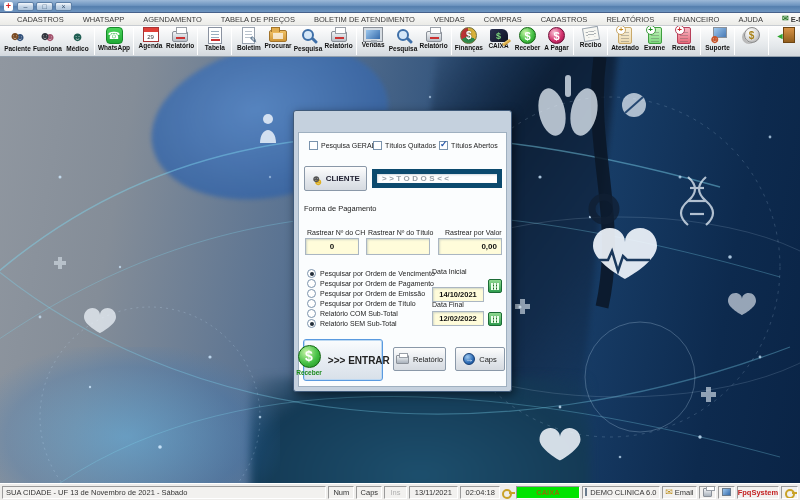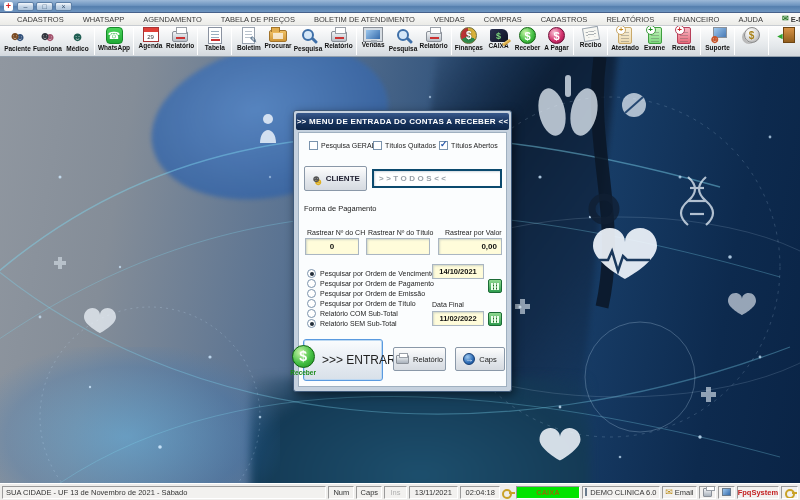--- a/index.html
+++ b/index.html
@@ -145,21 +145,21 @@
   .cbbox.on::after { content:"✓"; position:absolute; left:0px; top:-3px; font-size:9px; font-weight:bold; color:#2456a8; }
   .cblabel { font-size:7px; color:#222; white-space:nowrap; }
 
   .btn3d { border:1px solid #8a98a8; border-radius:2px;
     background:linear-gradient(#fdfdfd,#e2e6eb 60%,#d5dae0);
     display:flex; align-items:center; justify-content:center; }
   .cliente-btn { left:5px; top:33px; width:63px; height:25px; gap:4px;
     font-size:8px; font-weight:bold; color:#223; }
   .ic-person-search { font-size:10px; color:#555; text-shadow:2px 3px 0 #e0b020; line-height:10px; }
 
-  .field { background:#fff; border:2px solid #0c4a6e; box-shadow:inset 1px 1px 2px rgba(120,140,160,.35);
+  .field { background:#fff; border:5px solid #0c4a6e; box-shadow:inset 1px 1px 2px rgba(120,140,160,.35);
     display:flex; align-items:center; }
   .cliente-field { left:73px; top:36px; width:130px; height:19px; padding-left:5px;
     font-size:8px; font-weight:bold; color:#98a0a8; letter-spacing:2.5px; }
   .lbl { font-size:7px; color:#222; white-space:nowrap; }
   .forma-lbl { left:5px; top:71px; font-size:7.5px; }
   .dropdown { left:73px; top:68px; width:130px; height:16px; padding-left:4px;
     font-size:7.5px; color:#333; letter-spacing:2px; position:absolute; }
   .dd-arrow { position:absolute; right:1px; top:1px; bottom:1px; width:13px;
     background:linear-gradient(#fdfdfd,#d5dae0); border-left:1px solid #aab6c2;
     display:flex; align-items:center; justify-content:center; font-size:5px; color:#222; }
@@ -186,21 +186,21 @@
 
   .entrar-btn { left:4px; top:206px; width:80px; height:42px; border:1px solid #5a9adf;
     border-radius:3px; box-shadow:0 0 0 1px #bcd8f2 inset;
     background:linear-gradient(#fafcfe,#e4eaf1 60%,#d8e0e9);
     display:flex; align-items:center; justify-content:center; gap:6px; }
   .entrar-coin-wrap { display:flex; flex-direction:column; align-items:center; }
   .entrar-coin { width:23px; height:23px; border-radius:50%; border:1px solid #10650f;
     background:radial-gradient(circle at 35% 30%,#c6f3a6,#45c045 55%,#1b8a1b);
     color:#fff; font-weight:bold; font-size:14px; display:flex; align-items:center; justify-content:center; }
   .entrar-caption { font-size:6.5px; font-weight:bold; color:#1a8a1a; margin-top:1px; }
-  .entrar-label { font-size:12px; font-weight:normal; color:#222; white-space:nowrap; }
+  .entrar-label { font-size:10px; font-weight:bold; color:#222; white-space:nowrap; }
   .small-btn { height:24px; top:214px; gap:4px; font-size:7.5px; color:#222; }
   .relatorio-btn { left:94px; width:53px; }
   .sair-btn { left:156px; width:50px; }
   .ic-printer-sm { width:13px; height:9px; border:1px solid #8a9098; border-radius:1px;
     background:linear-gradient(#f2f4f6,#a9b2bc); position:relative; }
   .ic-printer-sm::before { content:""; position:absolute; left:2px; top:-3px; width:7px; height:3px;
     background:#fff; border:1px solid #9aa0a8; }
   .ic-sair { width:12px; height:12px; border-radius:50%; border:1px solid #123c74; color:#fff; font-size:8px;
     background:radial-gradient(circle at 35% 30%,#9ec9f0,#2e6cb5 60%,#17488a);
     display:flex; align-items:center; justify-content:center; }
@@ -443,21 +443,20 @@
         <path d="M706 330 h5 v5 h5 v5 h-5 v5 h-5 v-5 h-5 v-5 h5 z" opacity=".6"></path>
         <path d="M58 200 h4 v4 h4 v4 h-4 v4 h-4 v-4 h-4 v-4 h4 z" opacity=".5"></path>
       </g>
       <g fill="#f4f9ff" opacity=".8">
         <circle cx="268" cy="62" r="5"></circle>
         <path d="M260 86 c0 -8 4 -13 8 -13 c4 0 8 5 8 13 z"></path>
       </g>
     </svg>
 
     <div class="dialog">
-      <div class="dialog-titlebar">&gt;&gt;  MENU DE ENTRADA DO CONTAS A RECEBER  &lt;&lt;</div>
       <div class="dialog-body">
 
         <div class="cb" style="left:10px">
           <span class="cbbox"></span>
           <span class="cblabel">Pesquisa GERAL</span>
         </div>
         <div class="cb" style="left:74px">
           <span class="cbbox"></span>
           <span class="cblabel">Títulos Quitados</span>
         </div>
@@ -500,24 +499,24 @@
         <div class="radio-row" style="top:176px">
           <span class="rdot"></span>
           <span class="rlabel">Relatório COM Sub-Total</span>
         </div>
         <div class="radio-row" style="top:186px">
           <span class="rdot on"></span>
           <span class="rlabel">Relatório SEM Sub-Total</span>
         </div>
 
         <span class="date-lbl" style="left:133px; top:135px; position:absolute">Data Inicial</span>
-        <div class="yfield date-field" style="left:133px; top:131px">14/10/2021</div>
+        <div class="yfield date-field" style="left:133px; top:154px">14/10/2021</div>
         <span class="cal-btn" style="left:189px; top:146px"></span>
         <span class="date-lbl" style="left:133px; top:168px; position:absolute">Data Final</span>
-        <div class="yfield date-field" style="left:133px; top:178px">11/02/2022</div>
+        <div class="yfield date-field" style="left:133px; top:178px">12/02/2022</div>
         <span class="cal-btn" style="left:189px; top:179px"></span>
 
         <div class="entrar-btn">
           <span class="entrar-coin-wrap">
             <span class="entrar-coin">$</span>
             <span class="entrar-caption">Receber</span>
           </span>
           <span class="entrar-label">&gt;&gt;&gt; ENTRAR</span>
         </div>
         <div class="btn3d small-btn relatorio-btn" style="position:absolute">

